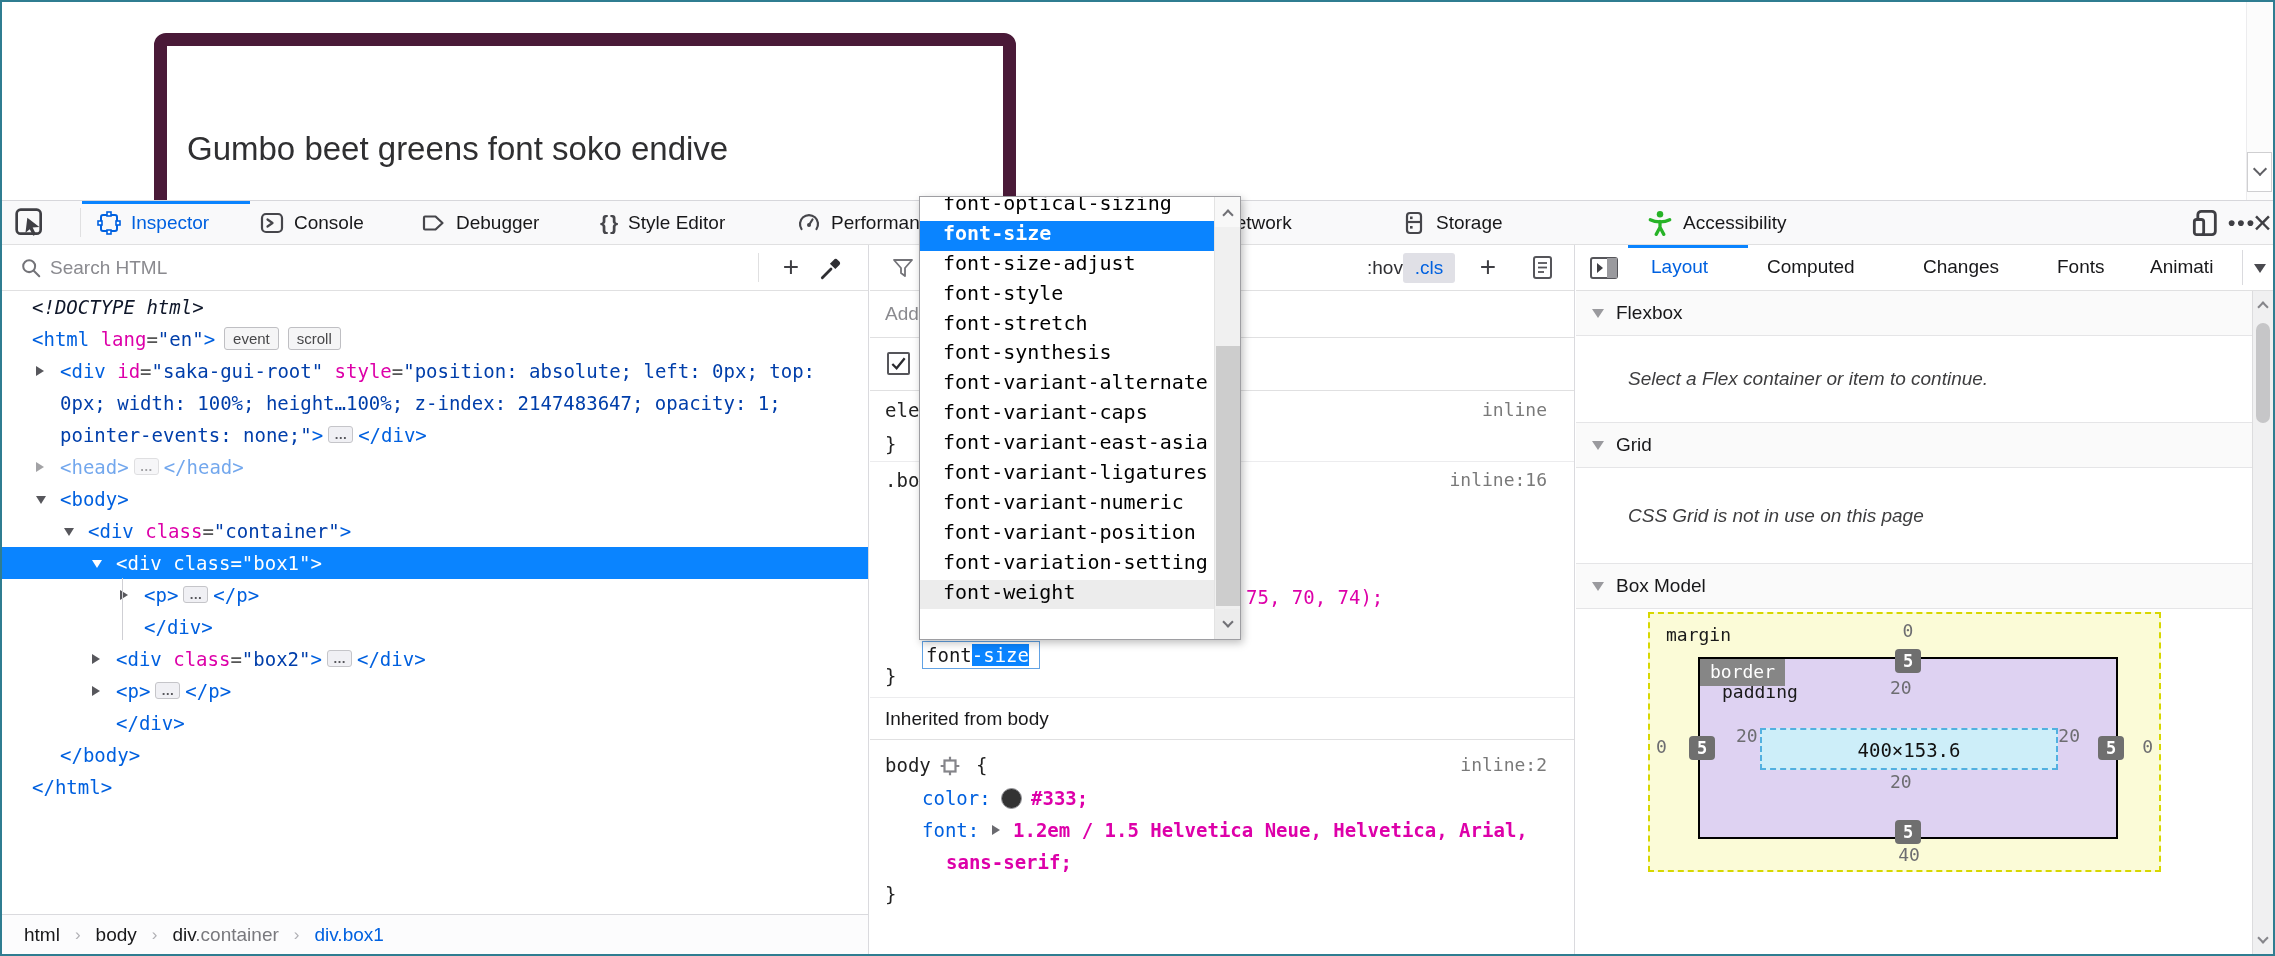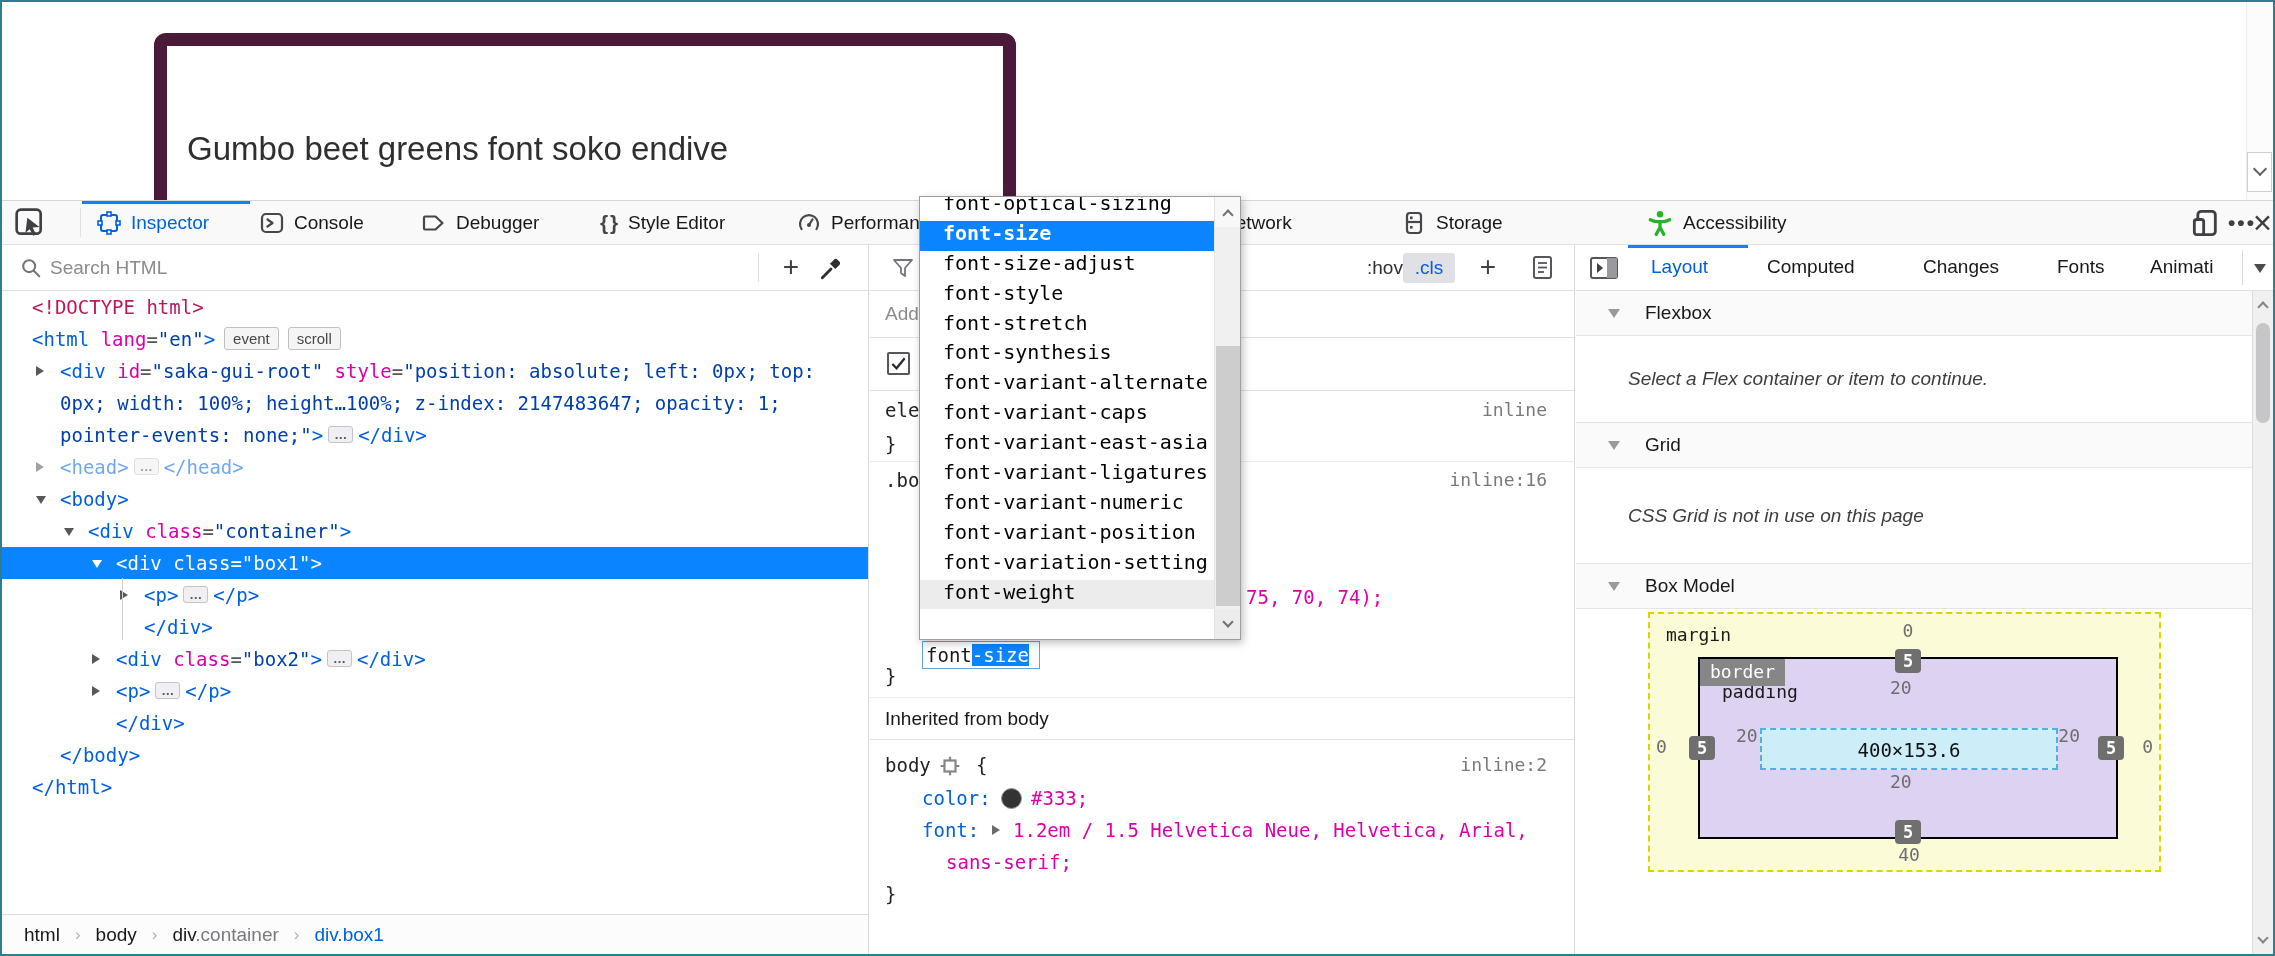--- a/index.html
+++ b/index.html
@@ -41,21 +41,21 @@
   .tree{position:absolute;left:0;right:0;top:46px;font:19px "DejaVu Sans Mono","Liberation Mono",monospace;color:#222;}
   .trow{position:relative;height:32px;line-height:32px;white-space:pre;cursor:default;}
   .trow.sel{background:#0a84ff;}
   .trow.sel span{color:#fff !important;}
   .trow.dim{opacity:.55;}
   .arr{position:absolute;width:0;height:0;}
   .arr.right{top:11px;border-left:8px solid #57575c;border-top:5px solid transparent;border-bottom:5px solid transparent;}
   .arr.down{top:13px;border-top:8px solid #57575c;border-left:5px solid transparent;border-right:5px solid transparent;}
   .trow.sel .arr.down{border-top-color:#fff;}
   .tk-tag{color:#0060df;} .tk-attr{color:#dd00a9;} .tk-val{color:#003eaa;} .tk-txt{color:#555;}
-  .tk-doctype{color:#be185d;}
+  .tk-doctype{color:#0f172a;font-style:italic;}
   .tk-chip{display:inline-block;background:#f0f0f4;border:1px solid #c5c5c9;border-radius:3px;color:#57575c;font:bold 13px "Liberation Sans",sans-serif;line-height:15px;padding:0 5px;margin:0 5px;vertical-align:3px;}
   .tk-badge{display:inline-block;background:#f5f5f6;border:1px solid #bfbfc3;border-radius:3px;color:#474749;font:15px "Liberation Sans",sans-serif;line-height:21px;padding:0 8px;margin-left:9px;vertical-align:2px;}
   .tree-guide{position:absolute;left:120px;top:333px;width:1px;height:62px;background:#cfcfd4;}
   .crumbbar{position:absolute;left:0;right:0;bottom:0;height:40px;border-top:1px solid #dadade;background:#fcfcfd;display:flex;align-items:center;padding-left:22px;gap:15px;font-size:19px;}
   .crumb{color:#18181a;} .crumb .cls-part{color:#79797e;}
   .crumb.active{color:#0061e0;}
   .crumb-sep{color:#b0b0b5;font-size:17px;}
 
   
   .panel-mid{position:absolute;left:870px;top:245px;width:705px;bottom:2px;background:#fff;border-right:1px solid #dadade;font-size:19px;}
@@ -65,21 +65,21 @@
   .clschip{position:absolute;left:533px;top:8px;width:52px;height:30px;background:#e0e0e6;border-radius:3px;color:#0061e0;text-align:center;line-height:30px;}
   .midplus{position:absolute;left:601px;top:0;width:34px;text-align:center;font-size:28px;font-weight:300;color:#3f3f44;line-height:43px;}
   .docicon{position:absolute;left:661px;top:10px;}
   .addrow{position:absolute;left:0;right:0;top:46px;height:47px;border-bottom:1px solid #e0e0e1;}
   .addtext{position:absolute;left:15px;top:0;line-height:46px;color:#8a8a8f;}
   .classrow{position:absolute;left:0;right:0;top:93px;height:53px;border-bottom:1px solid #e0e0e1;}
   .checkbox{position:absolute;left:17px;top:14px;width:23px;height:23px;border:2px solid #55555a;border-radius:2px;background:#fff;}
   .rline{position:absolute;left:15px;height:30px;line-height:30px;white-space:pre;font-family:"DejaVu Sans Mono","Liberation Mono",monospace;color:#222;}
   .rlink{position:absolute;right:27px;height:30px;line-height:30px;color:#797979;font-family:"DejaVu Sans Mono","Liberation Mono",monospace;font-size:18px;}
   .rsep{position:absolute;left:0;right:0;height:1px;background:#ececee;}
-  .propname{color:#0060df;} .propval{color:#dd00a9;}
+  .propname{color:#0060df;} .propval{color:#dd00a9;font-weight:bold;}
   .fragment{position:absolute;left:376px;top:338px;height:28px;line-height:28px;color:#dd00a9;font-family:"DejaVu Sans Mono","Liberation Mono",monospace;}
   .newprop{position:absolute;left:52px;top:396px;width:118px;height:28px;border:1px solid #61a2e4;background:#fff;font:19px "DejaVu Sans Mono","Liberation Mono",monospace;line-height:26px;padding-left:3px;white-space:pre;}
   .selhl{background:#0a84ff;color:#fff;}
   .inh-header{position:absolute;left:0;right:0;top:452px;height:43px;border-bottom:1px solid #e0e0e1;border-top:1px solid #ececee;}
   .inh-header span{position:absolute;left:15px;line-height:42px;color:#18181a;}
   .nodeicon{position:absolute;left:69px;top:5px;}
   .swatch{position:absolute;left:131px;top:5px;width:21px;height:21px;border-radius:50%;background:#333;border:1px solid #97979c;}
   .valarrow{position:absolute;left:122px;top:10px;width:0;height:0;border-left:8px solid #6a6a6f;border-top:5px solid transparent;border-bottom:5px solid transparent;}
 
   
@@ -100,21 +100,21 @@
   .rp-tabrow{position:absolute;left:0;right:0;top:0;height:46px;border-bottom:1px solid #e0e0e1;}
   .rp-tab{position:absolute;top:0;line-height:44px;color:#18181a;white-space:nowrap;}
   .rp-tab.active{color:#0061e0;}
   .rp-activebar{position:absolute;left:52px;top:0;width:120px;height:3px;background:#0a84ff;}
   .rp-toggle{position:absolute;left:14px;top:12px;}
   .rp-tabsep{position:absolute;left:666px;top:5px;bottom:5px;width:1px;background:#dadade;}
   .rp-alltabs{position:absolute;left:678px;top:19px;width:0;height:0;border-top:9px solid #4a4a4f;border-left:6px solid transparent;border-right:6px solid transparent;}
   .rp-scroll{position:absolute;top:46px;right:0;bottom:0;width:21px;background:#f0f0f1;border-left:1px solid #dcdcde;}
   .rp-thumb{position:absolute;left:3px;width:14px;top:32px;height:100px;background:#c6c6c8;border-radius:7px;}
   .rp-scroll .chev{border-color:#85858a;width:8px;height:8px;}
-  .sec-h{position:absolute;left:0;right:21px;height:45px;background:#fafafa;border-bottom:1px solid #e5e5e7;display:flex;align-items:center;padding-left:32px;gap:25px;color:#18181a;}
+  .sec-h{position:absolute;left:0;right:21px;height:45px;background:#fafafa;border-bottom:1px solid #e5e5e7;display:flex;align-items:center;padding-left:16px;gap:12px;color:#18181a;}
   .twisty{width:0;height:0;border-top:9px solid #9a9a9e;border-left:6px solid transparent;border-right:6px solid transparent;}
   .sec-msg{position:absolute;left:0;right:21px;border-bottom:1px solid #e5e5e7;display:flex;align-items:center;padding-left:52px;font-style:italic;color:#3d3d3f;}
 
   
   .bm-wrap{position:absolute;left:0;right:21px;top:364px;bottom:0;}
   .bm-margin{position:absolute;left:72px;top:3px;width:513px;height:260px;background:#fbfbd7;border:2px dashed #d7d700;font-family:"DejaVu Sans Mono","Liberation Mono",monospace;}
   .bm-border{position:absolute;left:48px;top:43px;width:420px;height:182px;border:2px solid #000000;background:#ded2f2;}
   .bm-content{position:absolute;left:110px;top:114px;width:298px;height:42px;background:#cdeef9;border:2px dashed #51b0e0;text-align:center;line-height:40px;font-size:19px;color:#111;}
   .bm-label{position:absolute;font-size:18px;color:#1a1a1a;}
   .bm-borderlabel{position:absolute;left:50px;top:45px;background:#868686;color:#fff;font-size:18px;padding:2px 10px 4px;}

